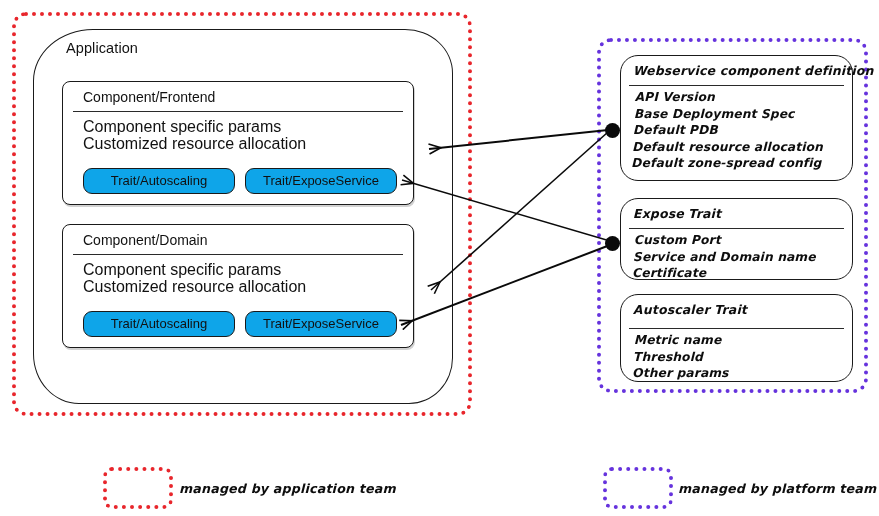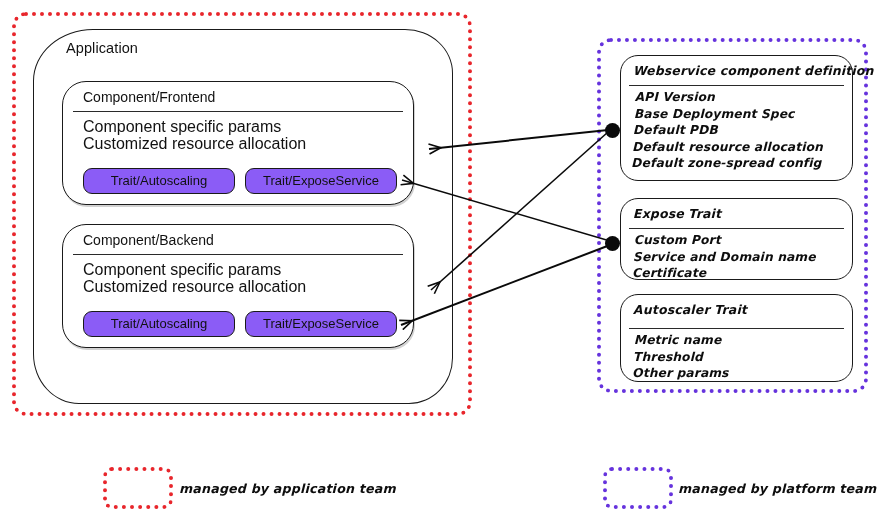--- a/index.html
+++ b/index.html
@@ -54,21 +54,21 @@
     color: #111111;
     letter-spacing: .1px;
     white-space: nowrap;
   }
 
   
   .component-card {
     position: absolute;
     box-sizing: border-box;
     border: 1.4px solid #1a1a1a;
-    border-radius: 24px;
+    border-radius: 8px;
     background: #ffffff;
     box-shadow: 1px 2px 0 rgba(0,0,0,.18);
   }
   #component-frontend { left: 62px;  top: 81px;  width: 352px; height: 124px; }
   #component-backend  { left: 62px;  top: 224px; width: 352px; height: 124px; }
 
   .card-title {
     position: absolute;
     left: 20px; top: 7px;
     font-size: 14px;
@@ -88,21 +88,21 @@
     font-size: 16px;
     line-height: 17px;
     color: #111111;
     white-space: nowrap;
   }
   .trait-chip {
     position: absolute;
     box-sizing: border-box;
     border: 1.4px solid #1a1a1a;
     border-radius: 9px;
-    background: #8b5cf6;
+    background: #0ea5e9;
     height: 26px;
     line-height: 24px;
     text-align: center;
     font-size: 13px;
     color: #111111;
     white-space: nowrap;
   }
   .trait-left  { left: 20px;  top: 86px; width: 152px; }
   .trait-right { left: 182px; top: 86px; width: 152px; }
 
@@ -217,21 +217,21 @@
     <div class="card-rule"></div>
     <div class="card-body">
       <div>Component specific params</div>
       <div>Customized resource allocation</div>
     </div>
     <div class="trait-chip trait-left">Trait/Autoscaling</div>
     <div class="trait-chip trait-right">Trait/ExposeService</div>
   </div>
 
   <div class="component-card" id="component-backend">
-    <div class="card-title">Component/Backend</div>
+    <div class="card-title">Component/Domain</div>
     <div class="card-rule"></div>
     <div class="card-body">
       <div>Component specific params</div>
       <div>Customized resource allocation</div>
     </div>
     <div class="trait-chip trait-left">Trait/Autoscaling</div>
     <div class="trait-chip trait-right">Trait/ExposeService</div>
   </div>
 
   <div class="def-card" id="def-webservice">

